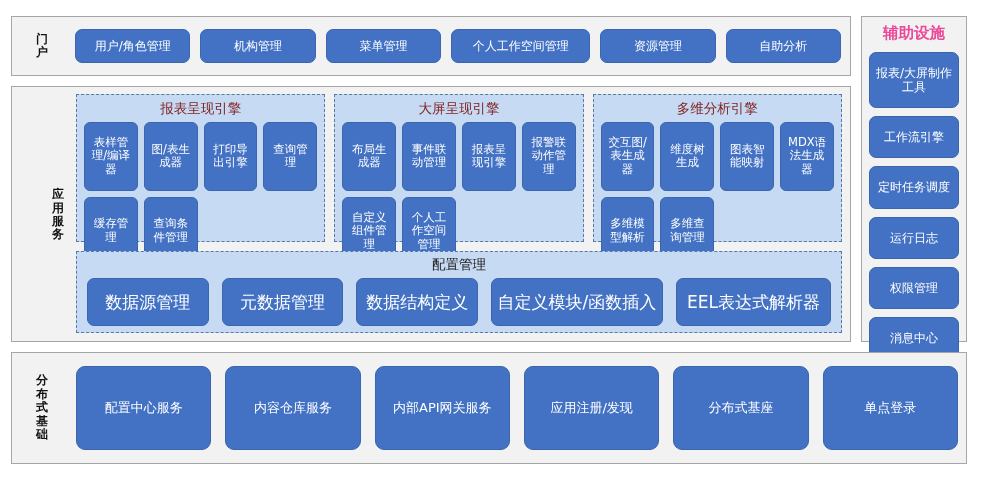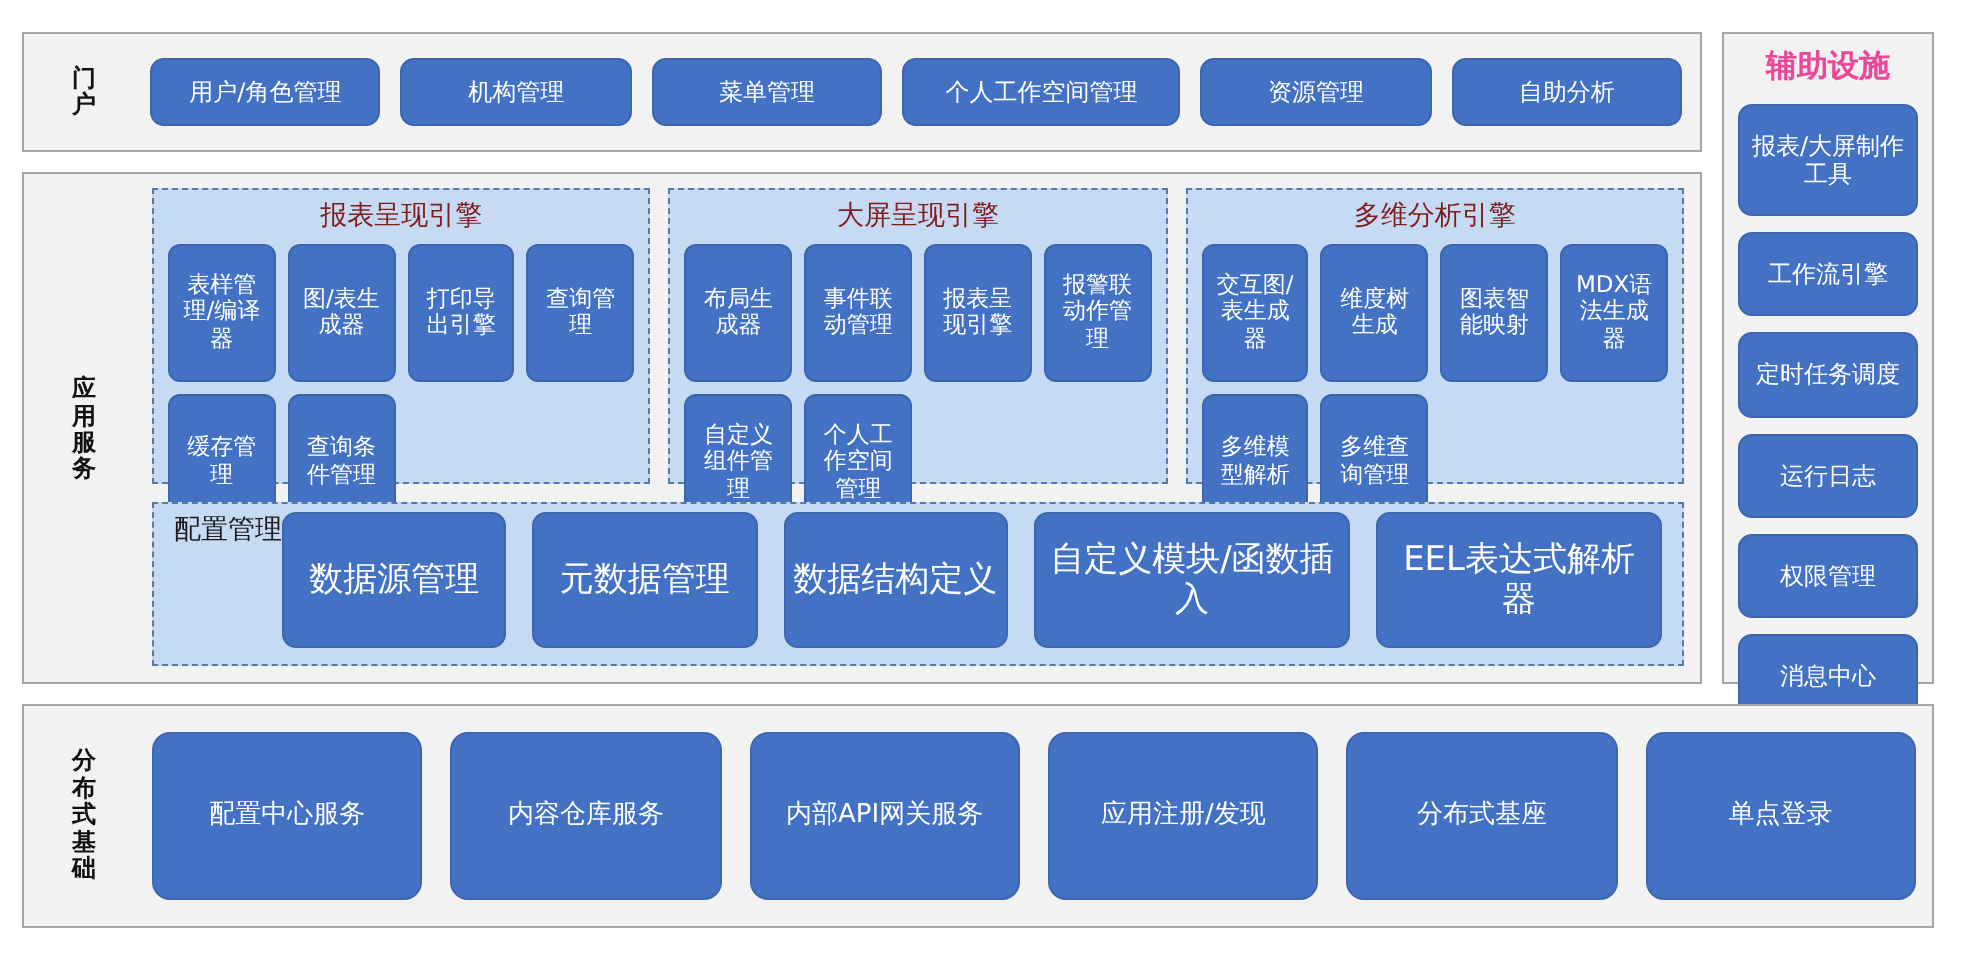--- a/index.html
+++ b/index.html
@@ -72,21 +72,21 @@
     position: absolute;
     left: 75px; top: 26px;
     width: 766px; height: 40px;
     display: flex;
     gap: 10px;
   }
   .portal-row .btn { height: 34px; align-self: center; }
 
   
   #app-panel { left: 11px; top: 86px; width: 840px; height: 256px; }
-  #app-title { left: 20px; top: 150px; width: 44px; height: 130px; }
+  #app-title { left: 20px; top: 150px; width: 44px; height: 130px; justify-content: flex-end; }
 
   .engines-row {
     position: absolute;
     left: 76px; top: 94px;
     width: 766px; height: 148px;
     display: flex;
     gap: 9px;
   }
   .engine-box {
     flex: 1;
@@ -116,21 +116,21 @@
   
   #config-box {
     position: absolute;
     left: 76px; top: 251px;
     width: 766px; height: 82px;
     background: #c6daf3;
     border: 1px dashed #5878a8;
     box-sizing: border-box;
     padding: 4px 10px 8px 10px;
     display: flex;
-    flex-direction: row;
+    flex-direction: column;
   }
   #config-title {
     text-align: center;
     color: #1a1a1a;
     font-size: 13.5px;
     margin-bottom: 4px;
   }
   #config-row {
     flex: 1;
     display: flex;

